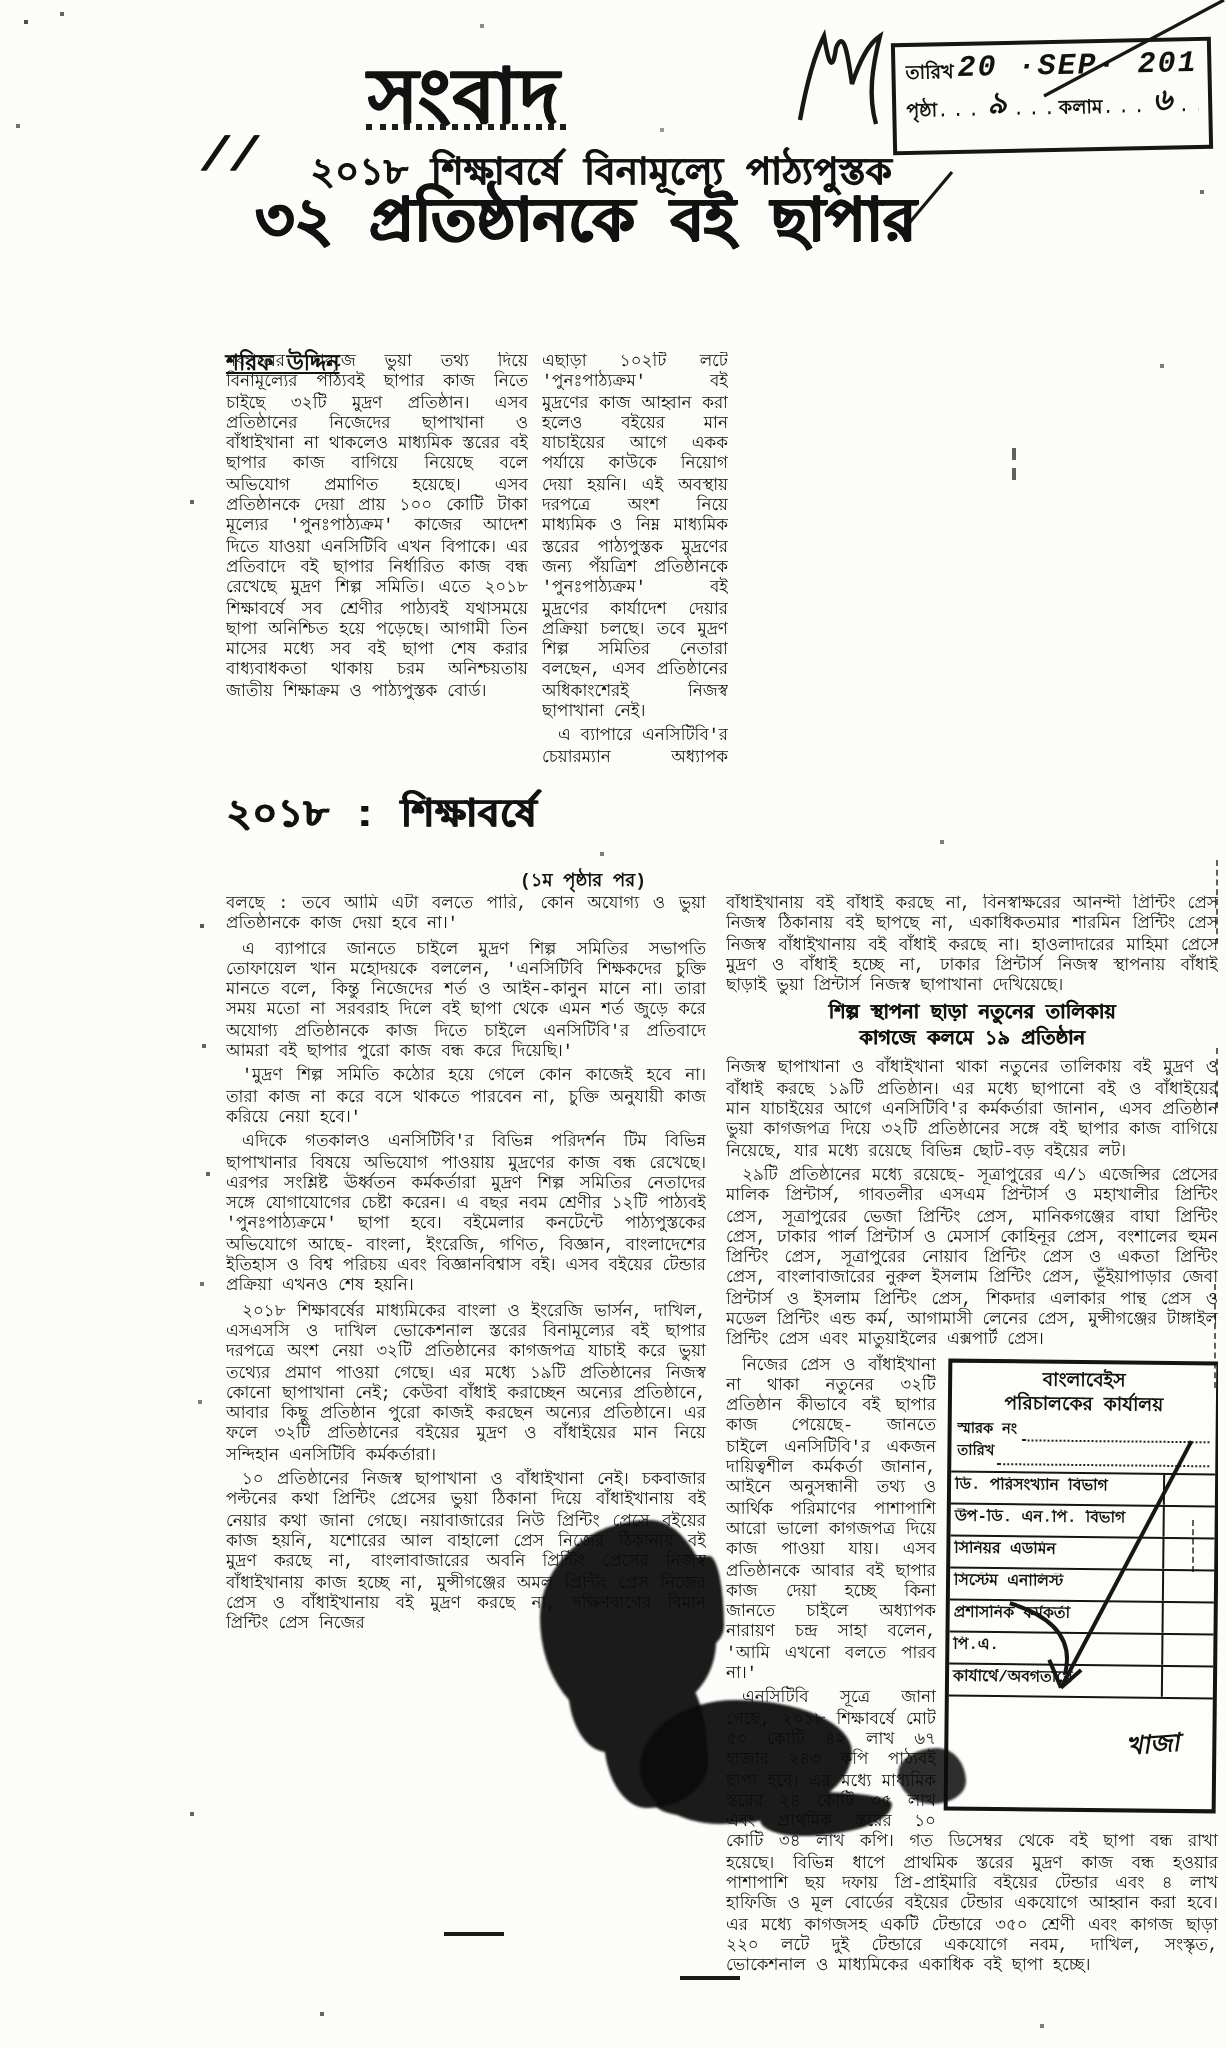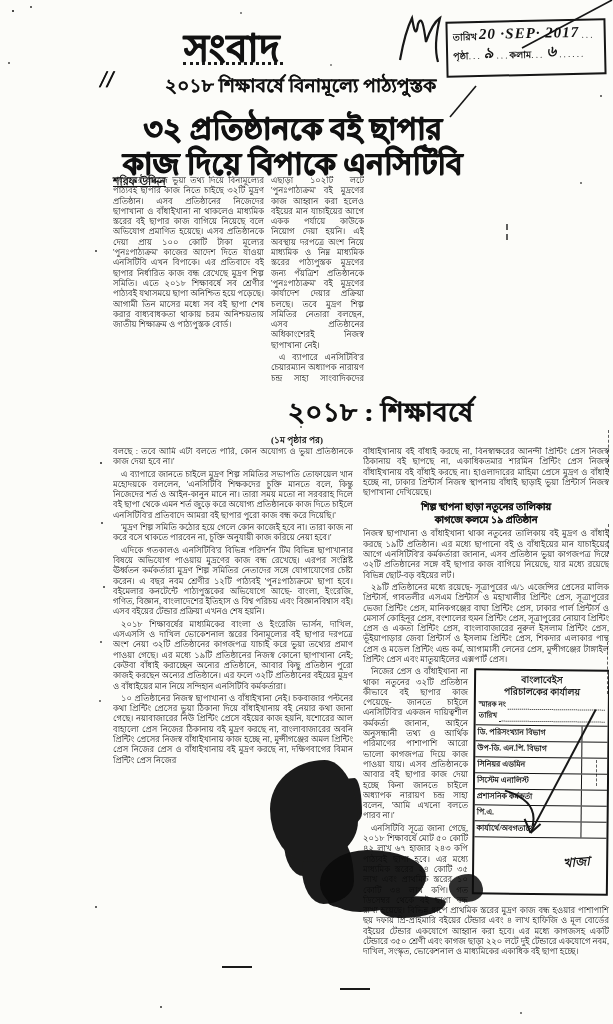--- a/index.html
+++ b/index.html
@@ -1,19 +1,19 @@
 <!DOCTYPE html>
 <html lang="bn"><head>
 <meta charset="utf-8">
 <style>
   html,body{margin:0;padding:0;background:#e8e8e4;}
   .page{
     position:relative;width:613px;height:1024px;margin:0 auto;
     background:#fcfcf9;color:#121212;overflow:hidden;
-    font-family:Liberation Serif, serif;
+    font-family:Liberation Mono, monospace;
   }
   .abs{position:absolute;}
   
   .masthead{
     left:152px;top:18px;width:160px;text-align:center;
     font-size:38px;font-weight:bold;letter-spacing:1px;
     text-shadow:0.7px 0 0 #111, 0 0.5px 0 #111;
   }
   .masthead-underline{left:183px;top:62px;width:100px;border-top:3px dotted #1c1c1c;}
   
@@ -34,42 +34,41 @@
   .kicker{
     left:128px;top:72px;width:345px;text-align:center;
     font-size:18.5px;font-weight:bold;letter-spacing:0.2px;
     text-shadow:0.4px 0 0 #111;
   }
   .slashes{position:absolute;left:-28px;top:-6px;font-size:24px;font-weight:bold;transform:skewX(-8deg);}
   .headline{
     left:100px;top:96px;width:385px;text-align:center;
     font-size:30px;font-weight:bold;line-height:1.17;
     text-shadow:0.9px 0 0 #0d0d0d, 0 0.6px 0 #0d0d0d;
-    margin-top:15px;
   }
   .byline{left:113px;top:173px;font-size:11px;font-weight:bold;text-decoration:underline;}
   
   .bodytxt{font-size:8.4px;line-height:10.3px;text-align:justify;filter:blur(0.18px);}
   .bodytxt p{margin:0 0 2px 0;text-indent:8px;}
   .bodytxt p.noindent{text-indent:0;}
   
   .sec1{left:113px;top:176px;width:359px;height:207px;display:flex;gap:7px;overflow:hidden;}
   .sec1-c1{width:151px;overflow:hidden;}
   .sec1-c2{width:101px;overflow:hidden;}
   .sec1-c3{width:93px;overflow:hidden;}
   .pq-lead{font-size:8.4px;line-height:10.3px;text-align:justify;filter:blur(0.18px);margin-bottom:3px;}
   .pullquote{
     text-align:center;font-size:15px;font-weight:bold;line-height:1.32;
     text-shadow:0.5px 0 0 #111;
   }
   .pq-rule{border:0;border-top:2.5px solid #151515;width:88%;margin:7px auto 6px auto;}
   
   .sec-header{
-    left:113px;top:392px;width:360px;text-align:right;
-    font-size:26px;font-weight:bold;letter-spacing:0.5px;
+    left:113px;top:392px;width:360px;text-align:left;
+    font-size:19px;font-weight:bold;letter-spacing:0.5px;
     text-shadow:0.8px 0 0 #0f0f0f;
   }
   .cont-from{left:138px;top:433px;width:185px;text-align:right;font-size:9px;font-weight:bold;}
   
   .sec2{left:113px;top:447px;width:496px;display:flex;gap:10px;}
   .s2-left{width:240px;height:516px;overflow:hidden;}
   .s2-right{width:246px;height:577px;overflow:hidden;}
   .subhead{
     text-align:center;font-size:9.6px;font-weight:bold;line-height:1.3;
     margin:3px 0 3px 0;text-shadow:0.3px 0 0 #111;
@@ -152,21 +151,20 @@
     <span class="slashes">//</span>
     <span>২০১৮ শিক্ষাবর্ষে বিনামূল্যে পাঠ্যপুস্তক</span>
   </div>
 
   <svg class="pen" style="left:446px;top:84px;" width="32" height="36" viewBox="0 0 32 36">
     <line x1="30" y1="2" x2="4" y2="33" stroke-width="1.6"></line>
   </svg>
 
   <div class="abs headline">
     <div>৩২ প্রতিষ্ঠানকে বই ছাপার</div>
-    <div>কাজ দিয়ে বিপাকে এনসিটিবি</div>
   </div>
 
   <div class="abs byline">শরিফ উদ্দিন</div>
 
   <div class="abs sec1">
     <div class="sec1-c1 bodytxt">
       <p class="noindent">নবপত্রের গরজে ভুয়া তথ্য দিয়ে বিনামূল্যের পাঠ্যবই ছাপার কাজ নিতে চাইছে ৩২টি মুদ্রণ প্রতিষ্ঠান। এসব প্রতিষ্ঠানের নিজেদের ছাপাখানা ও বাঁধাইখানা না থাকলেও মাধ্যমিক স্তরের বই ছাপার কাজ বাগিয়ে নিয়েছে বলে অভিযোগ প্রমাণিত হয়েছে। এসব প্রতিষ্ঠানকে দেয়া প্রায় ১০০ কোটি টাকা মূল্যের 'পুনঃপাঠ্যক্রম' কাজের আদেশ দিতে যাওয়া এনসিটিবি এখন বিপাকে। এর প্রতিবাদে বই ছাপার নির্ধারিত কাজ বন্ধ রেখেছে মুদ্রণ শিল্প সমিতি। এতে ২০১৮ শিক্ষাবর্ষে সব শ্রেণীর পাঠ্যবই যথাসময়ে ছাপা অনিশ্চিত হয়ে পড়েছে। আগামী তিন মাসের মধ্যে সব বই ছাপা শেষ করার বাধ্যবাধকতা থাকায় চরম অনিশ্চয়তায় জাতীয় শিক্ষাক্রম ও পাঠ্যপুস্তক বোর্ড।</p>
     </div>
     <div class="sec1-c3">
       <div class="bodytxt">

